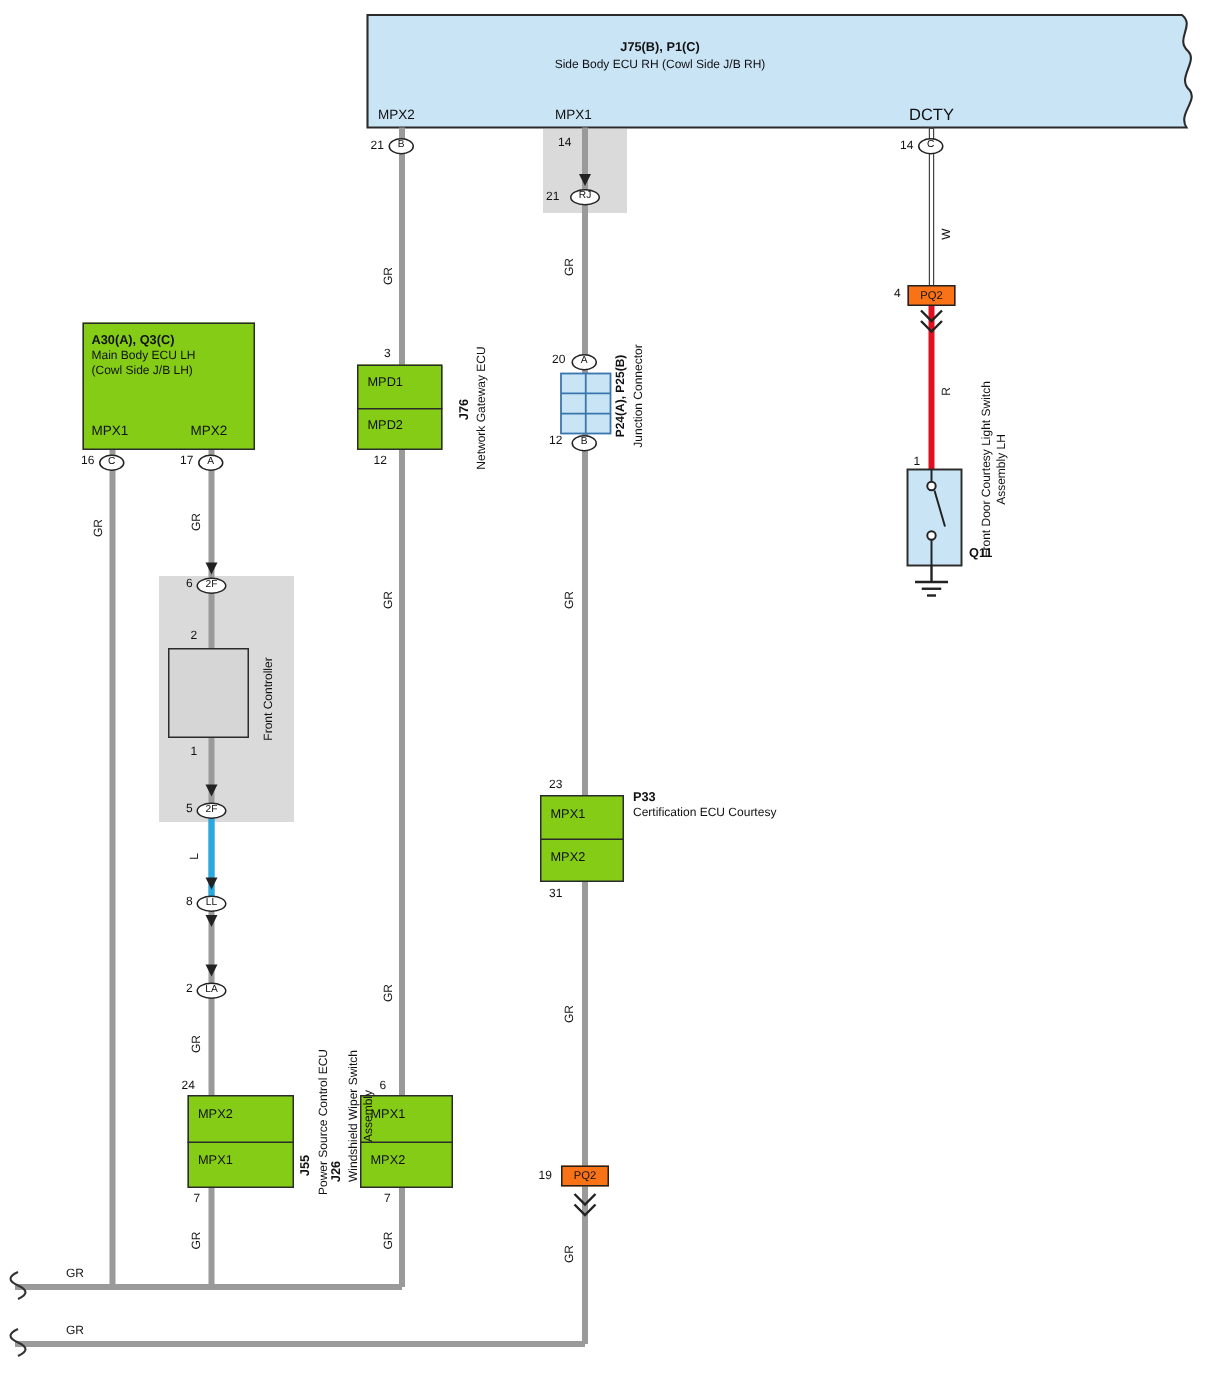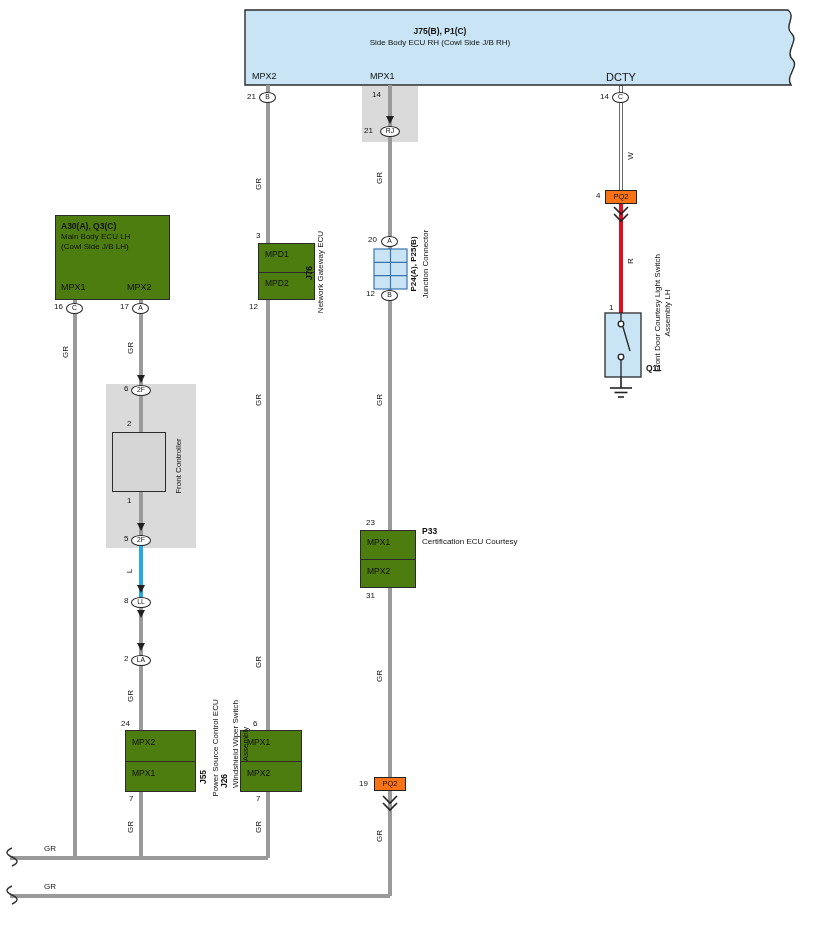--- a/index.html
+++ b/index.html
@@ -1,21 +1,21 @@
 <!DOCTYPE html>
 <html><head>
 <meta charset="utf-8">
 <style>
   *{margin:0;padding:0;box-sizing:border-box}
   html,body{background:#fff}
   .canvas{position:relative;width:816px;height:929px;background:#fff;
     font-family:"Liberation Sans",sans-serif;color:#111;overflow:hidden}
   .shade{position:absolute;background:#dadada;z-index:0}
   svg.wires{position:absolute;left:0;top:0;z-index:1}
-  .comp{position:absolute;background:#4d7c0f;border:1.3px solid #2b2b2b;z-index:2}
+  .comp{position:absolute;background:#84cc16;border:1.3px solid #2b2b2b;z-index:2}
   .comp.gray{background:#d6d6d6}
   .divider{position:absolute;left:-1px;right:-1px;top:50%;border-top:1.2px solid #2b2b2b}
   .ctext{position:absolute;font-size:8.5px;white-space:nowrap;z-index:3}
   .oval{position:absolute;border:1.2px solid #222;border-radius:50%;background:#fff;
     font-size:6.8px;z-index:2;display:flex;align-items:center;justify-content:center;line-height:1}
   .pq2{position:absolute;width:32px;height:14px;border:1.2px solid #222;background:#f97316;
     font-size:7.5px;text-align:center;line-height:12px;z-index:2}
   .lbl{position:absolute;font-size:8.5px;white-space:pre-line;z-index:3}
   .pin{position:absolute;font-size:8px;z-index:3;white-space:nowrap}
   .b{font-weight:bold}
@@ -125,21 +125,21 @@
   <div class="pin" style="left:54px;top:302px">16</div>
   <div class="oval" style="left:66px;top:303px;width:17px;height:11px">
       <span>C</span>
     </div>
   <div class="pin" style="left:120px;top:302px">17</div>
   <div class="oval" style="left:132px;top:303px;width:17px;height:11px">
       <span>A</span>
     </div>
 
   <div class="pin" style="left:256px;top:231px">3</div>
-  <div class="comp" style="left:258px;top:243px;width:57px;height:57px">
+  <div class="comp" style="left:238px;top:243px;width:57px;height:57px">
     <div class="ctext" style="left:6px;top:5px;font-size:8.5px">MPD1</div>
     <div class="divider"></div>
     <div class="ctext" style="left:6px;top:34px;font-size:8.5px">MPD2</div>
   </div>
   <div class="pin" style="left:249px;top:302px">12</div>
   <div class="lbl b vert" style="left:309px;top:273px">J76</div>
   <div class="lbl vert" style="left:321px;top:272px;font-size:8px">Network Gateway ECU</div>
 
   <div class="pin" style="left:368px;top:235px">20</div>
   <div class="oval" style="left:381px;top:236px;width:17px;height:11px">

